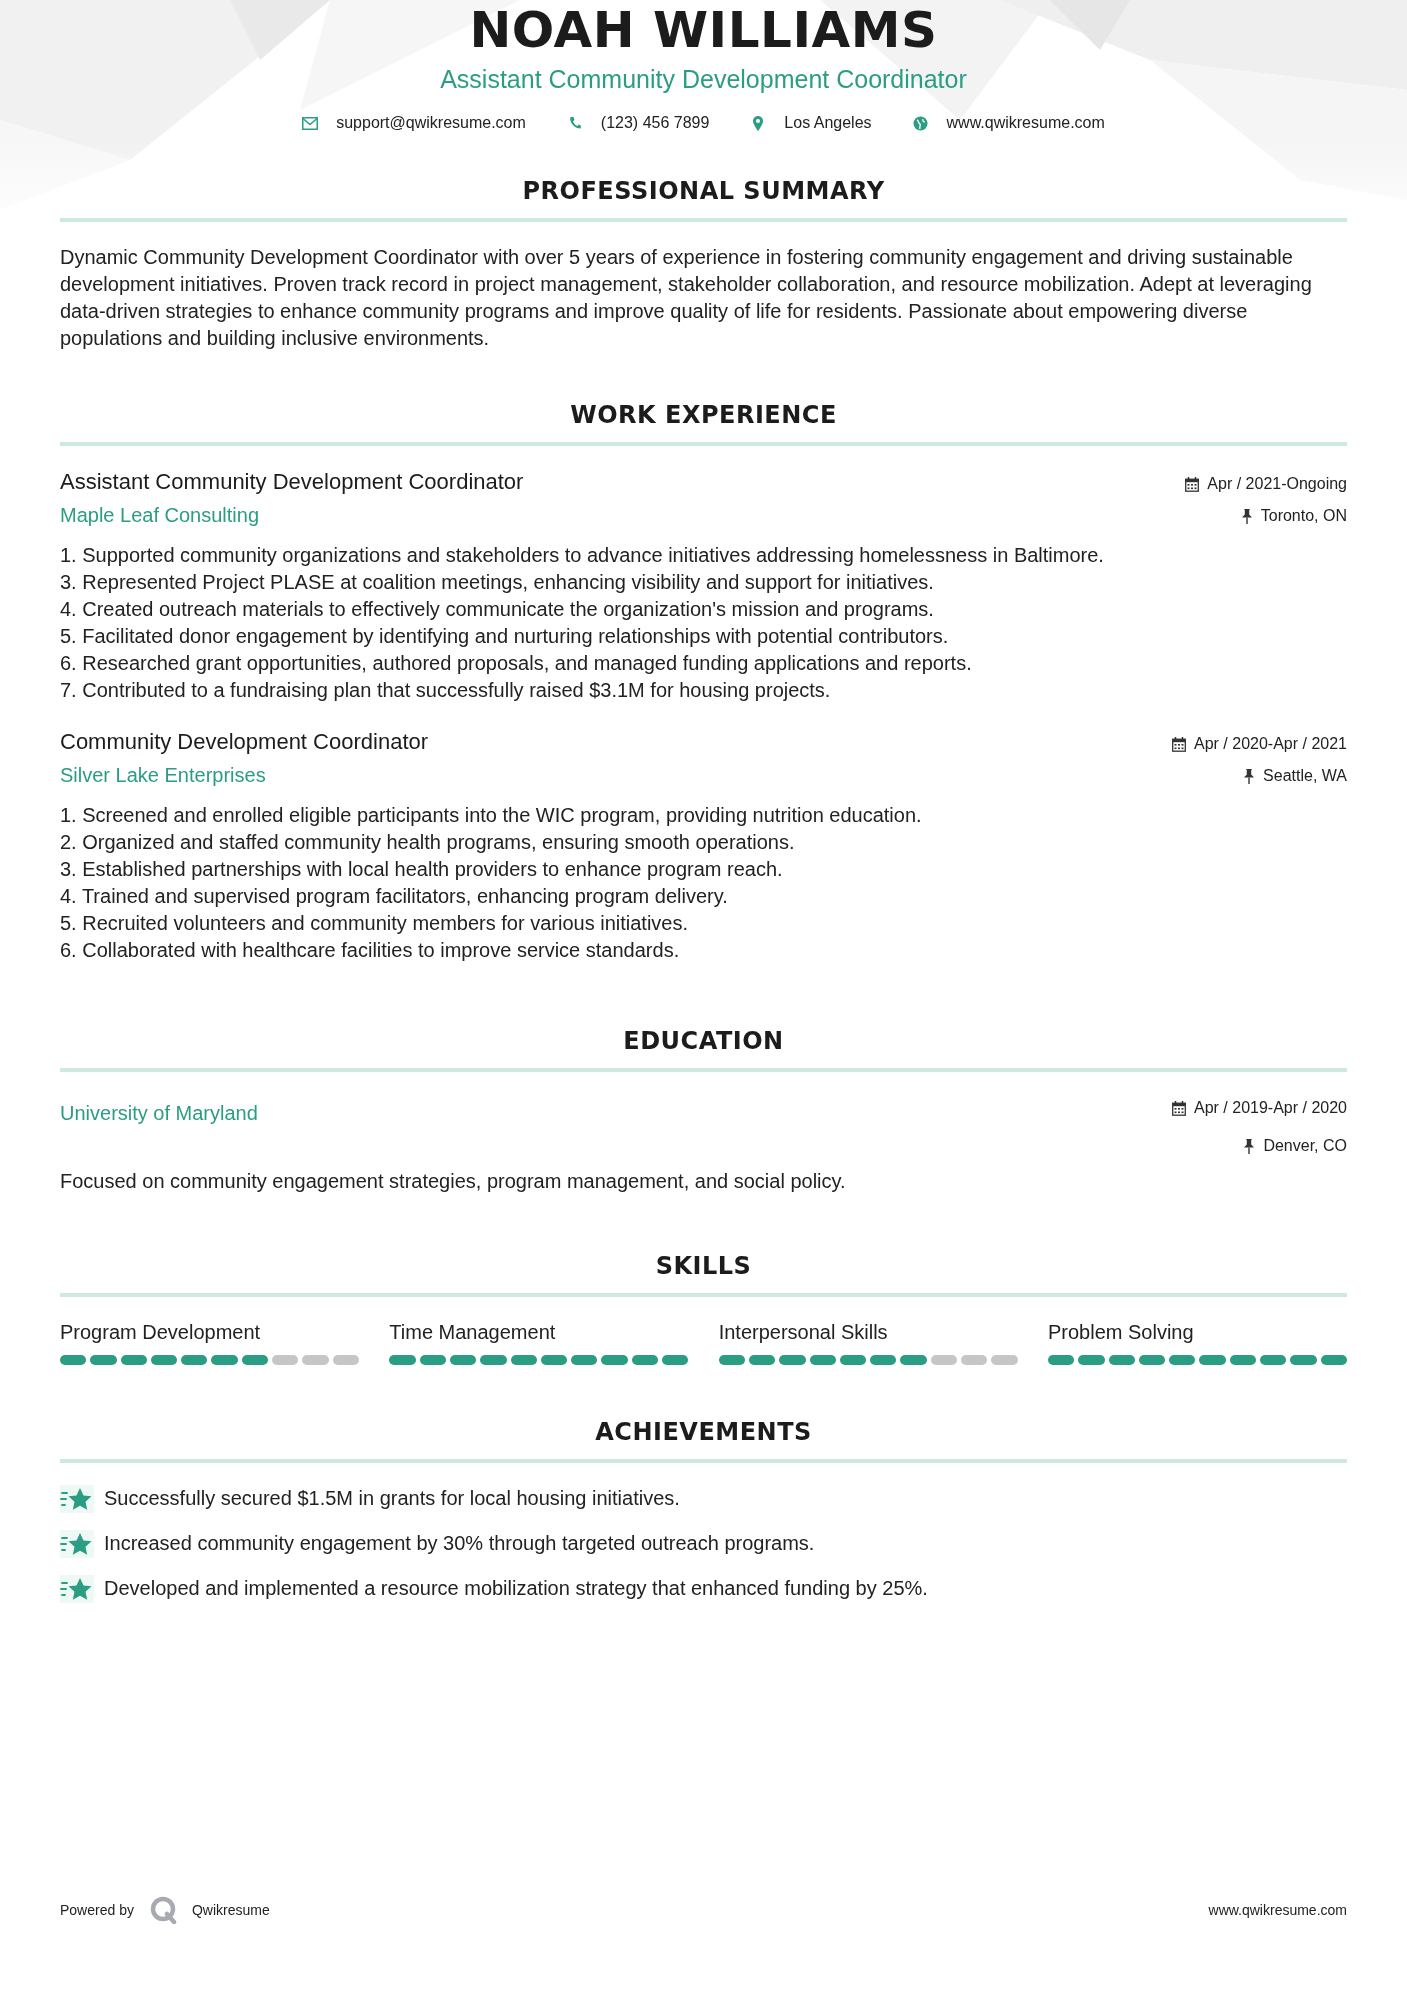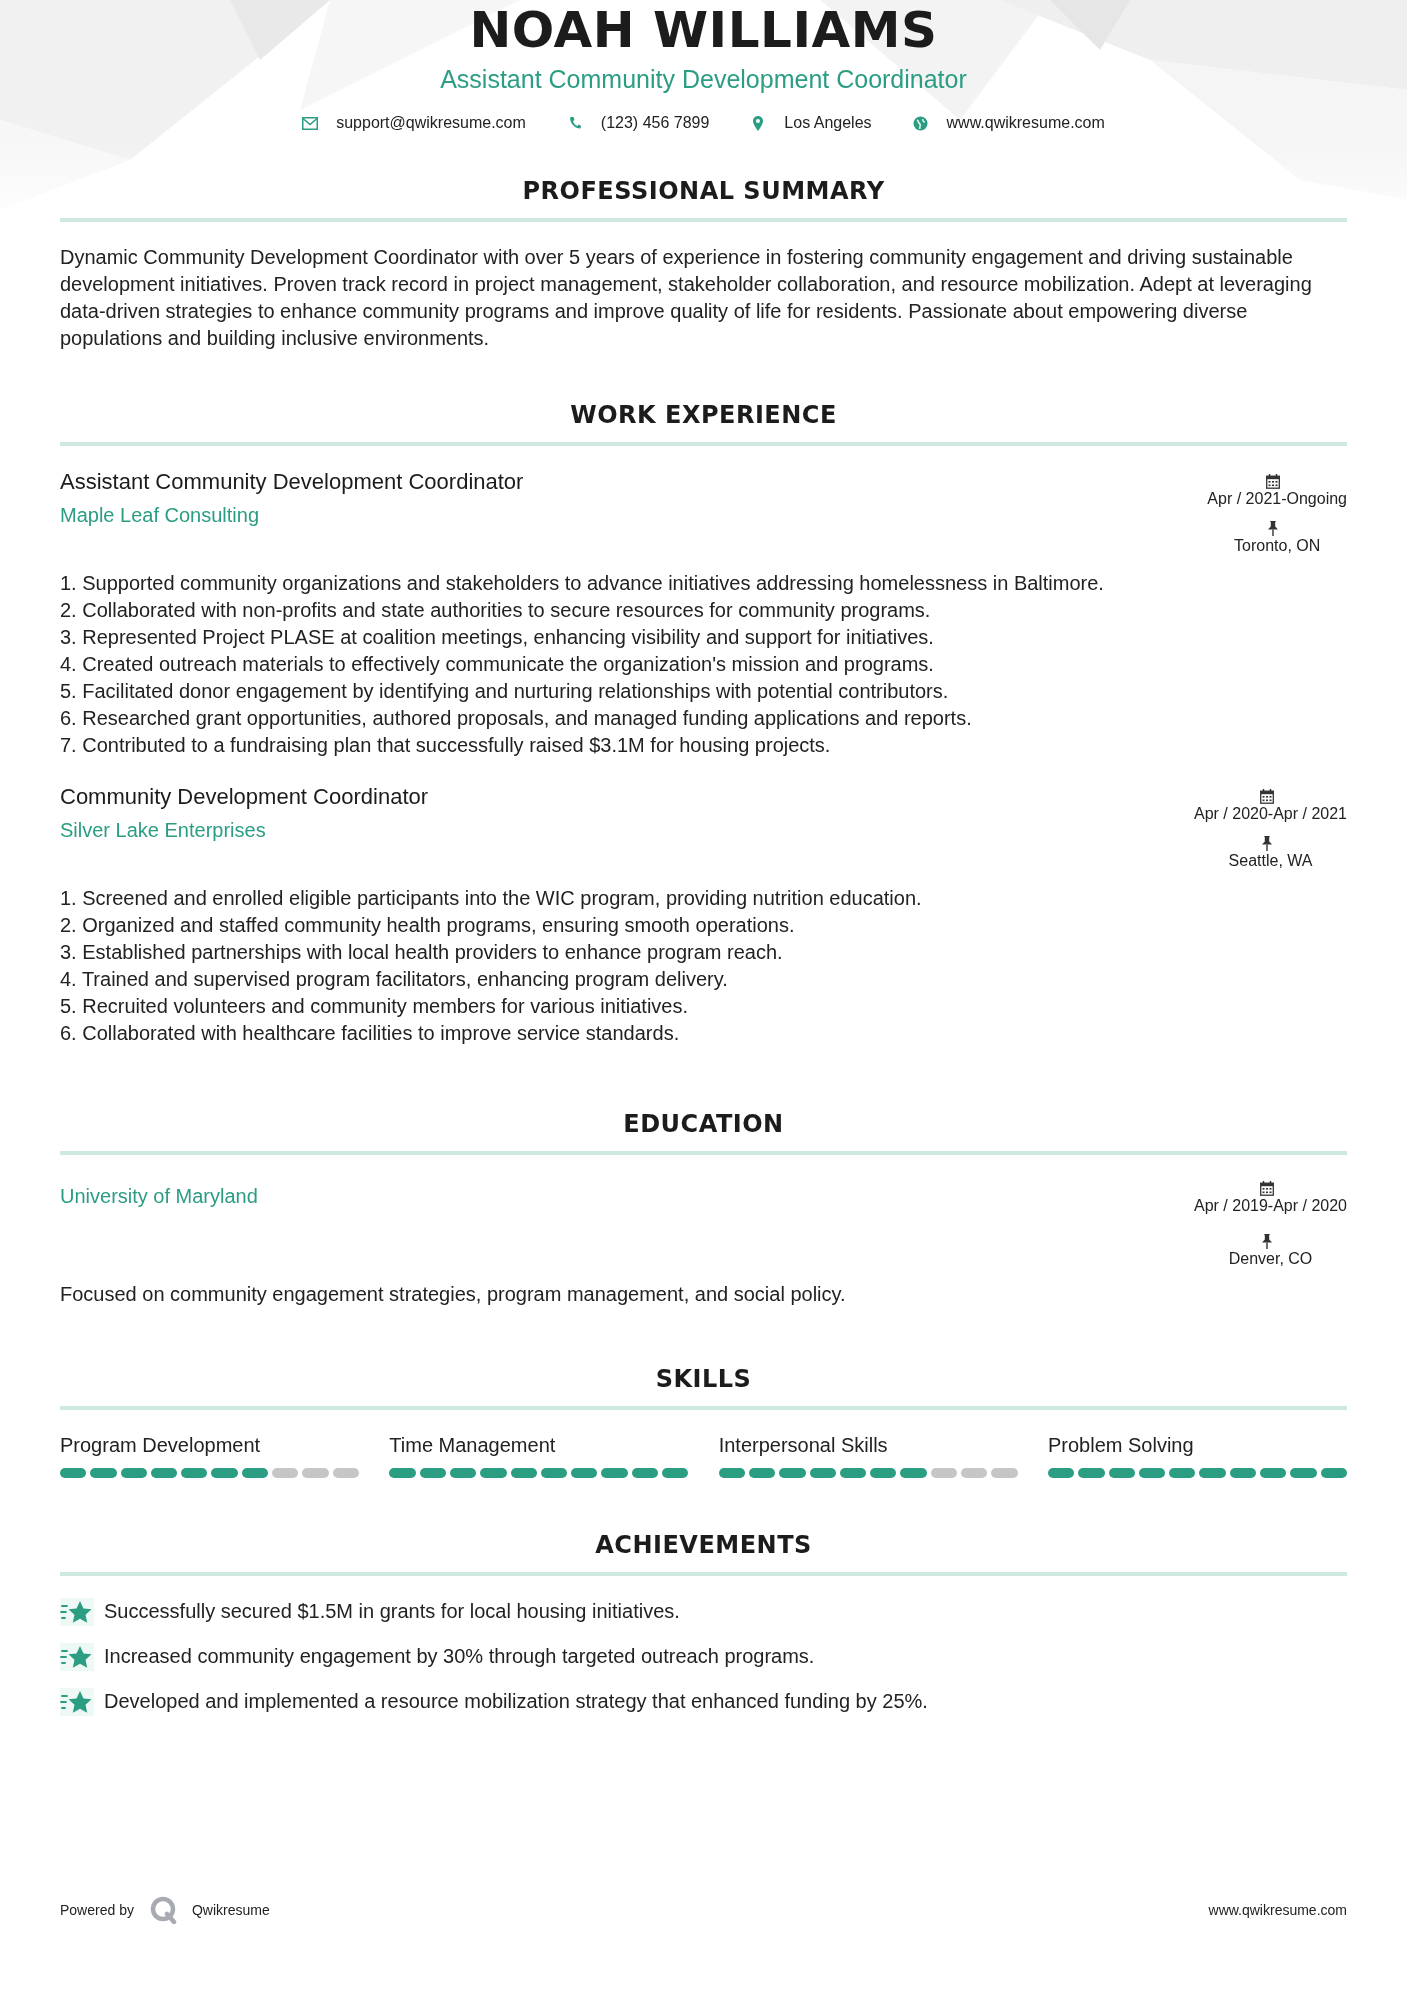--- a/index.html
+++ b/index.html
@@ -56,21 +56,21 @@
       font-size: 20px; line-height: 27px; color: #222;
       margin-top: 22px;
     }
 
     
     .entry { margin-top: 22px; }
     .entry-top { display: flex; justify-content: space-between; align-items: flex-start; }
     .entry-title { font-size: 22px; color: #1c1c1c; line-height: 28px; }
     .entry-org { font-size: 20px; color: #2a9d83; line-height: 26px; margin-top: 6px; }
     .entry-meta { text-align: right; font-size: 16px; color: #222; line-height: 20px; }
-    .meta-line { display: flex; justify-content: flex-end; align-items: center; flex-direction: column; }
+    .meta-line { display: flex; justify-content: flex-end; align-items: center; }
     .meta-line + .meta-line { margin-top: 12px; }
     .meta-line .ico { margin-right: 8px; display: inline-flex; }
 
     ol.bullets { list-style: none; margin-top: 14px; }
     ol.bullets li { font-size: 20px; line-height: 27px; color: #222; }
 
     .edu-desc { font-size: 20px; line-height: 27px; color: #222; margin-top: 12px; }
 
     
     .skills { display: flex; justify-content: space-between; margin-top: 22px; }
@@ -206,21 +206,20 @@
                   <path d="M3 0 L9 0 L8.2 1.2 L8.2 5.5 L11 8.5 L1 8.5 L3.8 5.5 L3.8 1.2 Z" fill="#333"></path>
                   <rect x="5.3" y="8.5" width="1.4" height="6.5" fill="#333"></rect>
                 </svg>
             </span>
             <span>Toronto, ON</span>
           </div>
         </div>
       </div>
       <ol class="bullets">
         <li>1. Supported community organizations and stakeholders to advance initiatives addressing homelessness in Baltimore.</li>
-        <li>2. Collaborated with non-profits and state authorities to secure resources for community programs.</li>
         <li>3. Represented Project PLASE at coalition meetings, enhancing visibility and support for initiatives.</li>
         <li>4. Created outreach materials to effectively communicate the organization's mission and programs.</li>
         <li>5. Facilitated donor engagement by identifying and nurturing relationships with potential contributors.</li>
         <li>6. Researched grant opportunities, authored proposals, and managed funding applications and reports.</li>
         <li>7. Contributed to a fundraising plan that successfully raised $3.1M for housing projects.</li>
       </ol>
     </div>
 
     <div class="entry" style="margin-top:24px;">
       <div class="entry-top">

